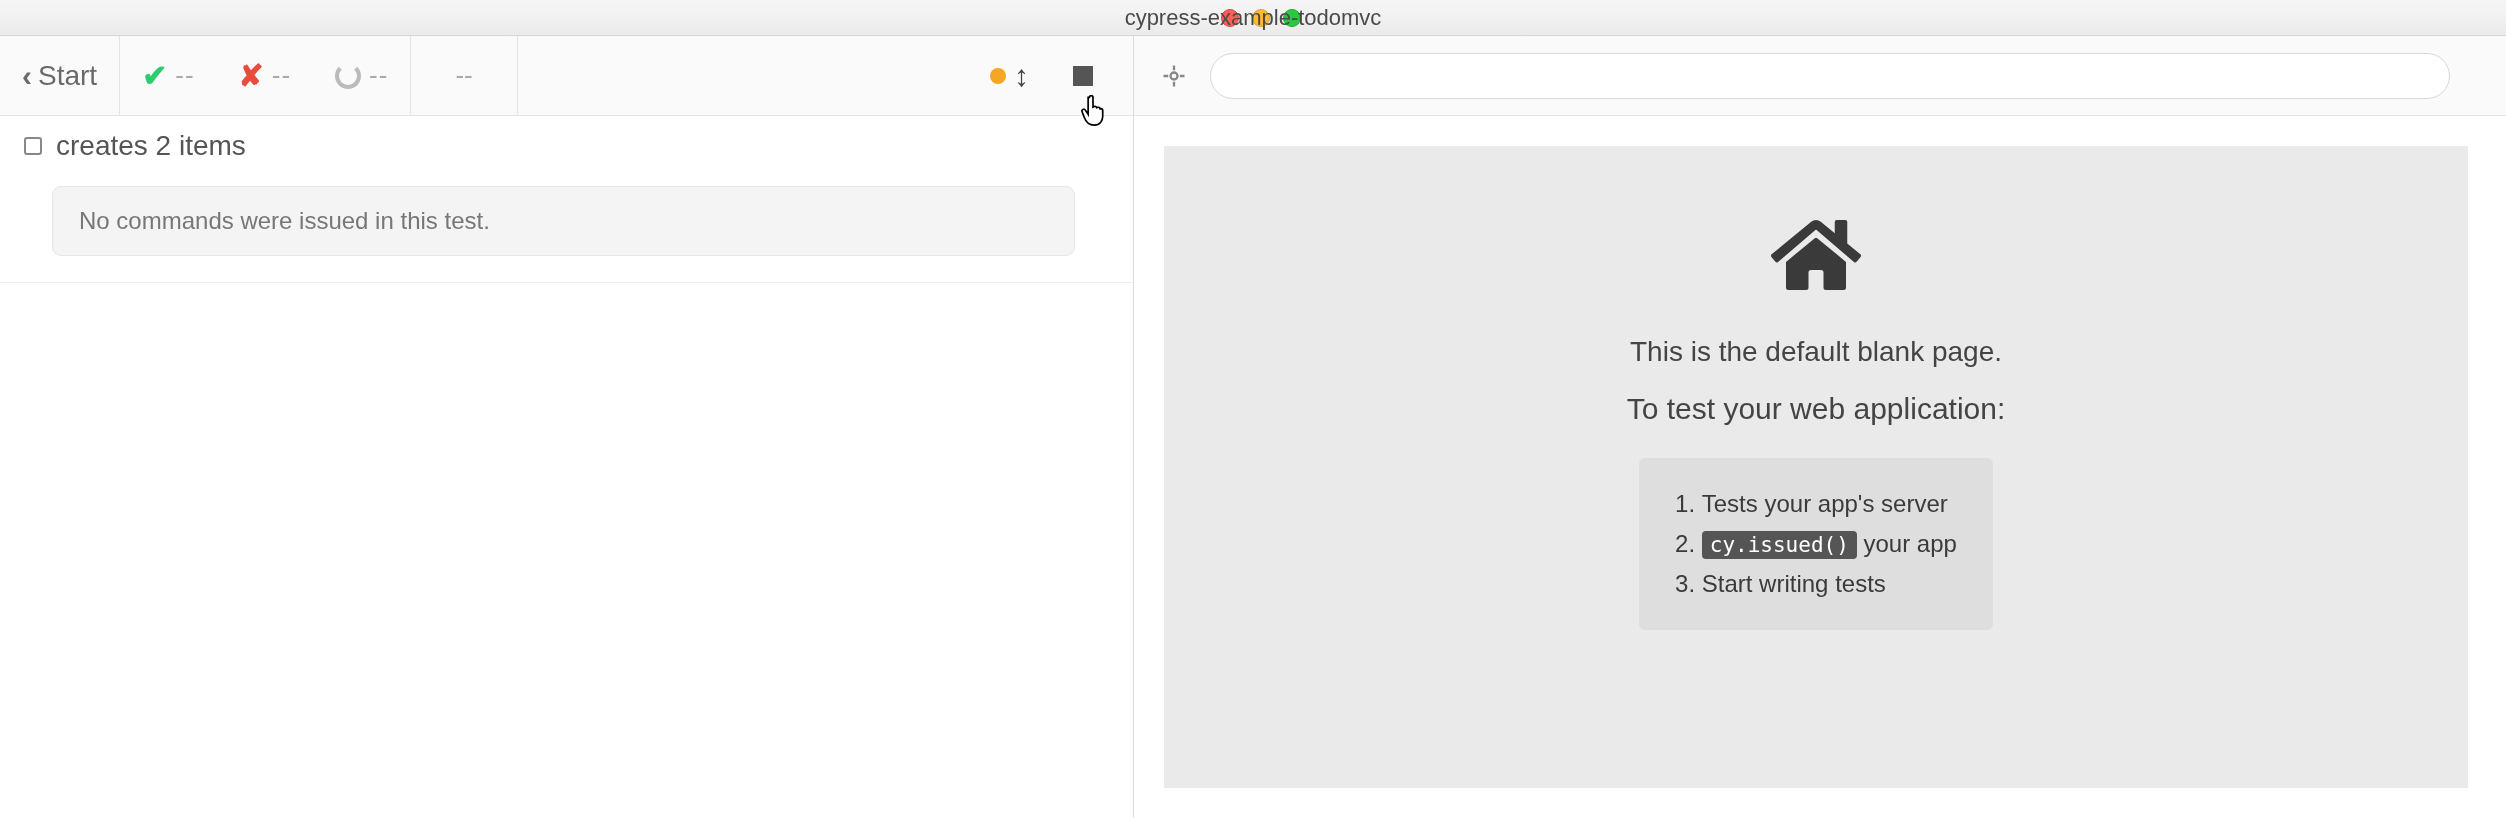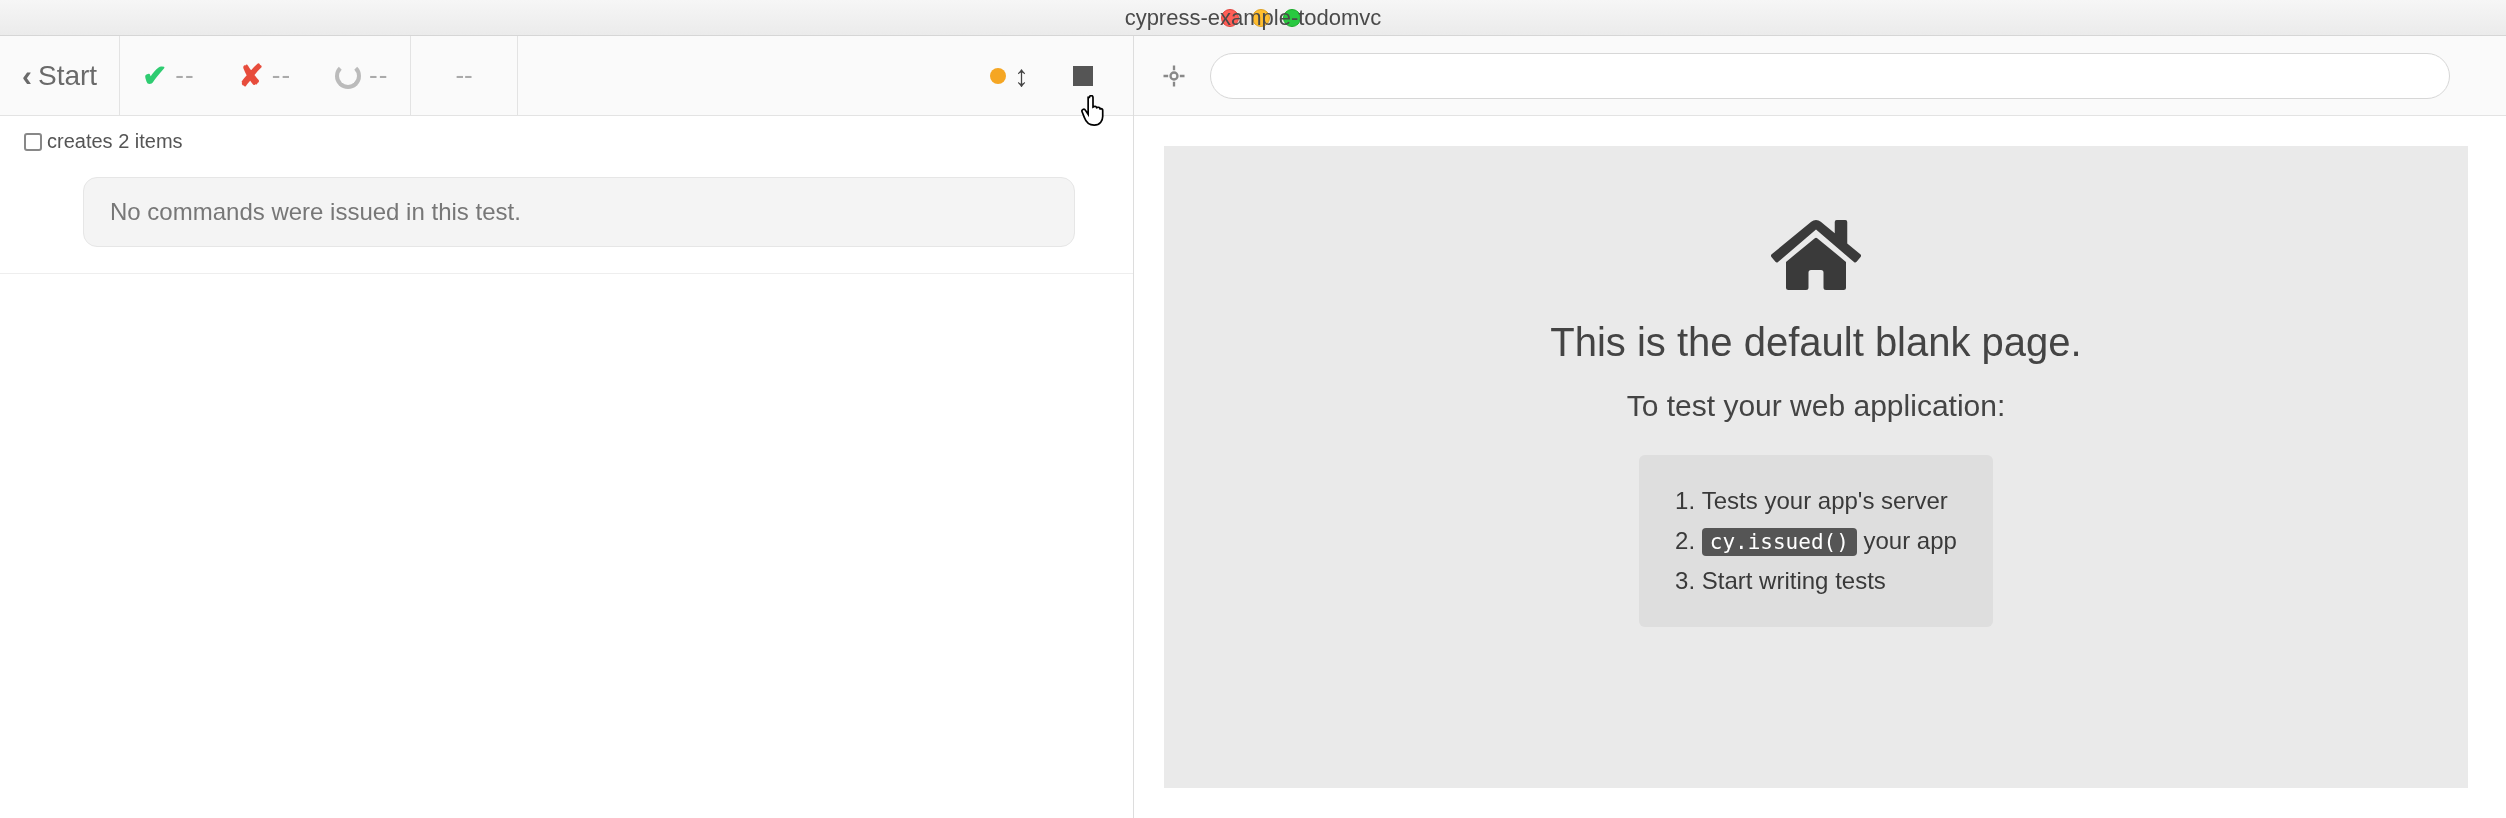--- a/index.html
+++ b/index.html
@@ -103,34 +103,34 @@
       top: 95px;
       font-size: 28px;
       pointer-events: none;
       z-index: 10;
     }
 
     .test-item {
       padding: 14px 24px;
       display: flex;
       align-items: center;
-      gap: 5px;
+      gap: 14px;
       color: #555;
-      font-size: 20px;
+      font-size: 28px;
     }
     .checkbox-empty {
       width: 18px; height: 18px;
       border: 2px solid #888;
       border-radius: 3px;
     }
     .no-commands {
-      margin: 10px 58px 10px 83px;
+      margin: 10px 58px 10px 52px;
       background: #f4f4f4;
       border: 1px solid #e6e6e6;
-      border-radius: 14px;
+      border-radius: 9px;
       padding: 20px 26px;
       color: #777;
       font-size: 24px;
     }
     .left .divider {
       border-bottom: 1px solid #eee;
       margin-top: 16px;
     }
 
     
@@ -173,22 +173,22 @@
       width: 100%;
       height: 100%;
       background: #eaeaea;
       display: flex;
       flex-direction: column;
       align-items: center;
       padding-top: 64px;
     }
     .home-icon svg { width: 90px; height: 90px; fill: #3a3a3a; }
     .blank-title {
-      margin-top: 16px;
-      font-size: 40px;
+      margin-top: 32px;
+      font-size: 28px;
       font-weight: 300;
       color: #444;
       font-family: "Helvetica Neue", Arial, sans-serif;
     }
     .blank-sub {
       margin-top: 24px;
       font-size: 30px;
       font-weight: 300;
       color: #444;
     }

